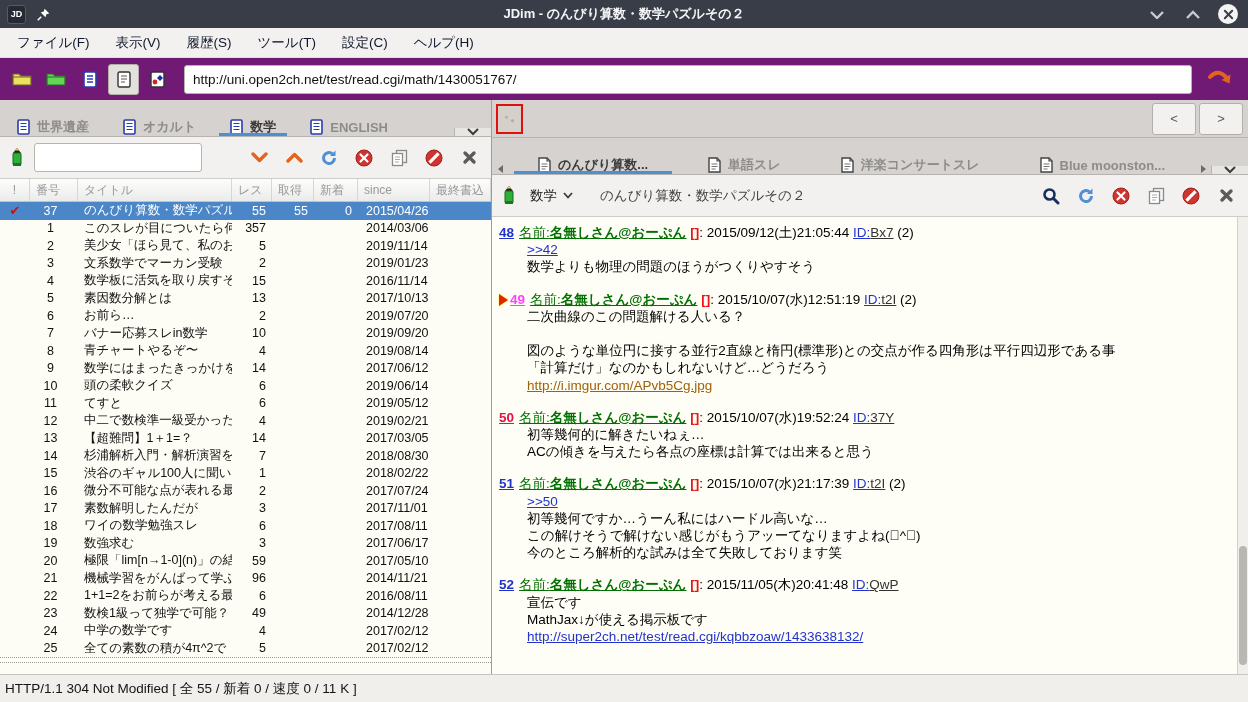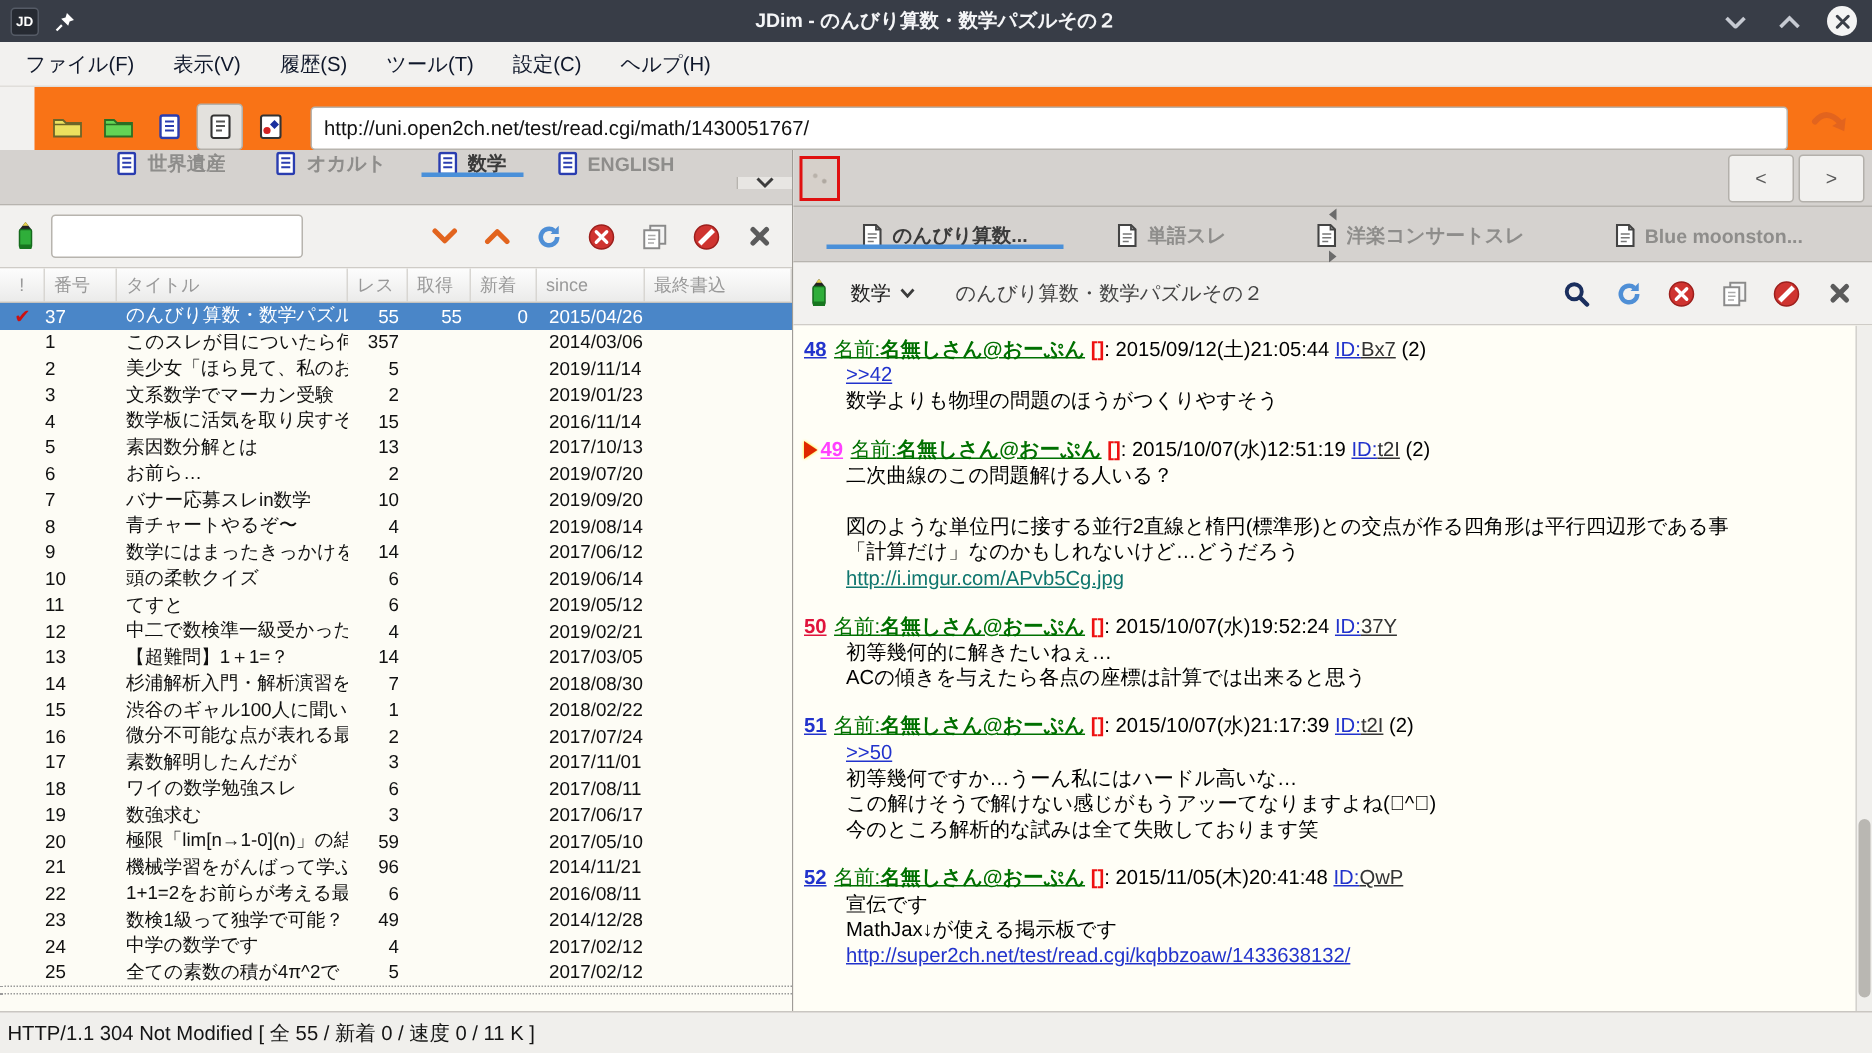--- a/index.html
+++ b/index.html
@@ -20,39 +20,39 @@
   .closecirc { width:20px; height:20px; border-radius:50%; background:#f4f4f4;
     display:flex; align-items:center; justify-content:center; }
 
   
   .menubar { height:30px; background:#f2f1ef; display:flex; align-items:center;
     gap:0; padding-left:4px; border-bottom:1px solid #e0deda; }
   .menu-item { padding:0 13px; font-size:13.5px; color:#0f172a; height:100%;
     display:flex; align-items:center; }
 
   
-  .toolbar { height:42px; background:#f97316; display:flex; align-items:flex-end; padding:0 6px;margin-left:23px; }
+  .toolbar { height:42px; background:#701a75; display:flex; align-items:center; padding:0 6px; }
   .tbtn { width:31px; height:31px; border:1px solid transparent; border-radius:3px;
     display:flex; align-items:center; justify-content:center; background:transparent; margin-right:3px; }
   .tbtn.pressed { background:#e3e1dd; border-color:#b3b0aa; }
   .urlwrap { flex:1; margin:0 10px 0 8px; }
   .urlinput { width:100%; height:29px; border:1px solid #b7b4ae; border-radius:3px;
     background:#fff; font-size:13.5px; padding:0 8px; color:#111;
     font-family:"Liberation Sans","DejaVu Sans",sans-serif; }
   .gobtn { width:34px; height:34px; display:flex; align-items:center; justify-content:center;
     margin-right:6px; }
 
   
   .main { display:flex; height:574px; }
   .left-panel  { width:529px; border-right:1px solid #9f9c97; display:flex; flex-direction:column; background:#fdfcf5; }
   .right-panel { flex:1; display:flex; flex-direction:column; background:#fdfcf5; }
 
   
   .tabstrip { height:37px; background:#d5d2cf; border-bottom:1px solid #b7b4af;
-    display:flex; align-items:center;flex-direction:column; }
+    display:flex; align-items:flex-end; }
   .tab { display:flex; align-items:center; gap:7px; padding:0 17px; position:relative;
     font-size:13px; font-weight:bold; color:#8e8d8b; white-space:nowrap; }
   .tab.active { color:#3b3b3b; }
   .tab.active::after { content:""; position:absolute; left:6px; right:6px; bottom:0;
     height:3px; background:#4a90d9; }
   .tab-dd { width:37px; border-left:1px solid #b7b4af; display:flex; align-items:center;
     justify-content:center; background:#e8e6e3; margin-left:auto; }
   .tab-scroll { width:16px; display:flex; align-items:center; justify-content:center; }
 
   
@@ -68,21 +68,21 @@
     overflow:hidden; }
 
   
   .thead { height:23px; display:flex; background:linear-gradient(#fdfdfd,#ebebea);
     border-bottom:1px solid #c5c3bf; font-size:12px; color:#999; align-items:center; }
   .thead > div { border-right:1px solid #d8d6d2; height:100%; display:flex; align-items:center; padding:0 6px; }
   .tbody { flex:1; overflow:hidden; font-size:12.5px; color:#111; }
   .trow { height:17.5px; display:flex; align-items:center; }
   .trow.selected { background:#4a86c8; color:#fff; }
   .c0 { width:30px; display:flex; justify-content:center; }
-  .c1 { width:48px; text-align:left; padding-right:7px; }
+  .c1 { width:48px; text-align:center; padding-right:7px; }
   .c2 { width:154px; padding-left:6px; overflow:hidden; white-space:nowrap; }
   .c3 { width:40px; text-align:right; padding-right:6px; }
   .c4 { width:42px; text-align:right; padding-right:6px; }
   .c5 { width:44px; text-align:right; padding-right:6px; }
   .c6 { width:72px; padding-left:8px; }
   .c7 { flex:1; }
   .thead .c1,.thead .c3,.thead .c4,.thead .c5 { text-align:left; }
   .check { color:#cc1111; font-size:13px; font-weight:bold; }
   .trow .c0,.trow .c1,.trow .c2,.trow .c3,.trow .c4,.trow .c5,.trow .c6 { flex-shrink:0; }
   .row-partial { height:6px; border-top:1px dotted #9a9a9a; border-bottom:1px dotted #9a9a9a; }
@@ -114,21 +114,21 @@
     filter:drop-shadow(0 0 1px #ffee00); }
   .pname-label, .pname { color:#007000; text-decoration:underline; }
   .pname { font-weight:bold; }
   .pmail { color:#ee1111; font-weight:bold; }
   .pdate { color:#000; }
   .pid-l { color:#2233cc; text-decoration:underline;text-align:center; }
   .pid-v { color:#333; text-decoration:underline; }
   .pbody { margin-left:28px; }
   .pline { min-height:17.2px; white-space:nowrap; }
   .blink { color:#2233cc; text-decoration:underline;text-align:center; }
-  .ilink { color:#0f766e; text-decoration:underline; }
+  .ilink { color:#a16207; text-decoration:underline; }
 
   
   .vscroll { position:absolute; top:0; right:0; bottom:0; width:11px;
     background:#f0efec; border-left:1px solid #d4d2cd; }
   .vthumb { position:absolute; left:1px; right:1px; top:72%; height:26%;
     background:#b9b7b2; border-radius:5px; }
 
   
   .statusbar { height:28px; background:#f0efec; border-top:1px solid #c9c6c1;
     display:flex; align-items:center; padding-left:5px; font-size:13.5px; color:#141414; }

